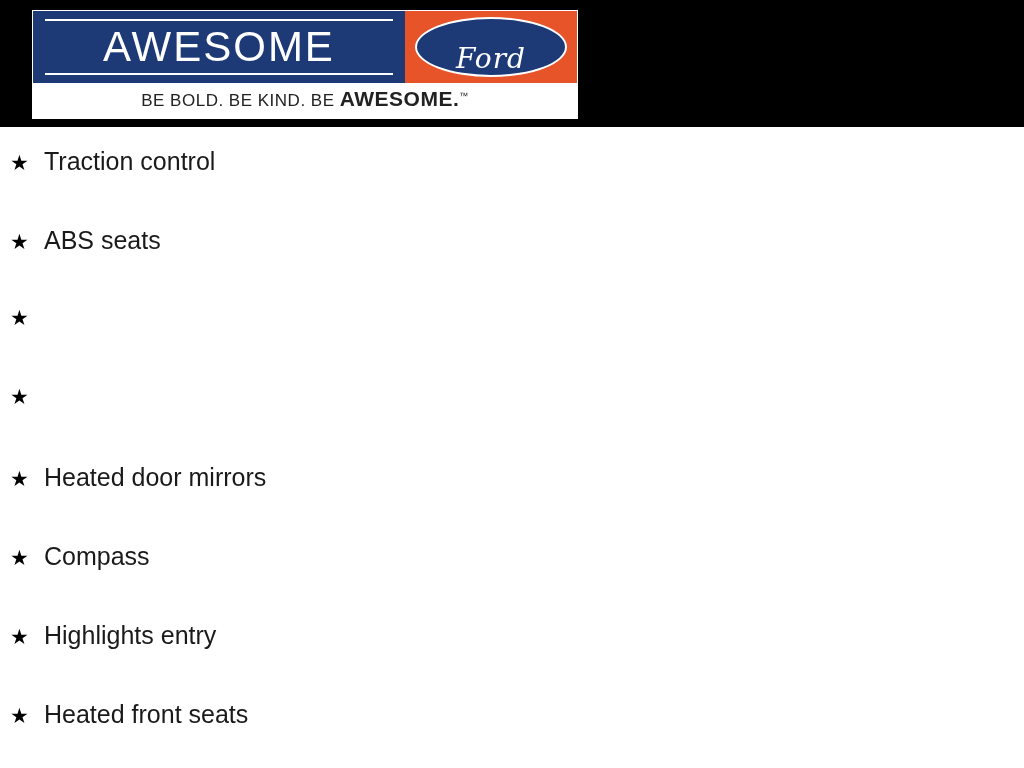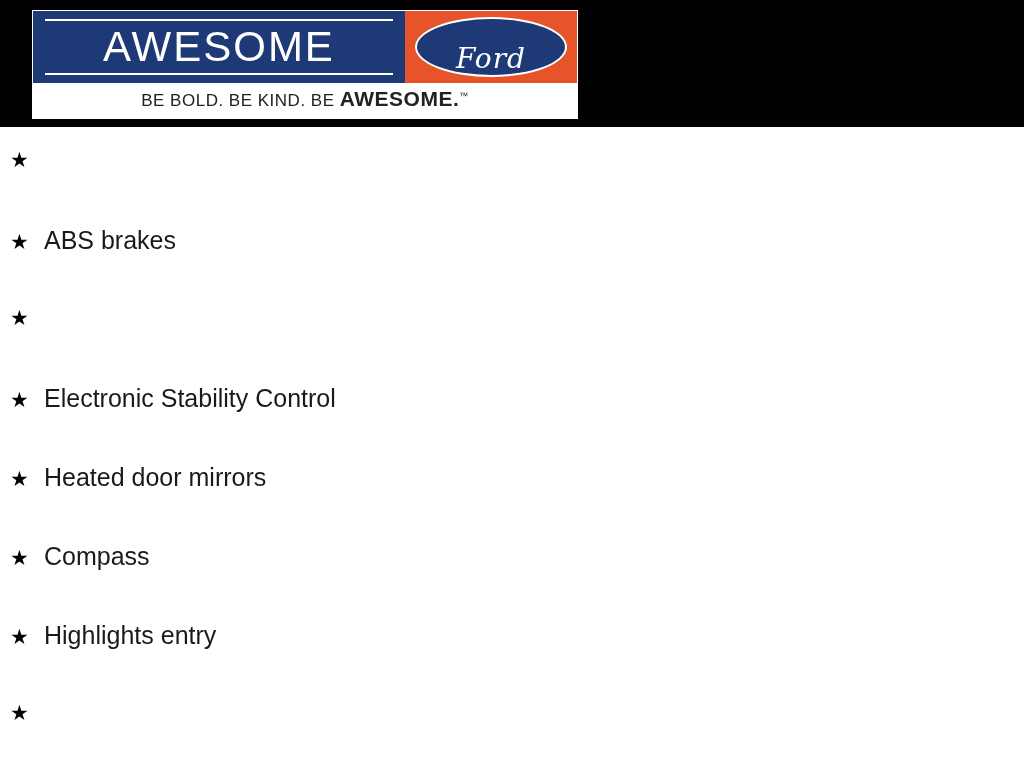--- a/index.html
+++ b/index.html
@@ -209,49 +209,50 @@
         </div>
       </div>
     </div>
 
   </div>
 
   <div class="highlights">
 
     <div class="highlight-item">
       <span class="bullet-star">★</span>
-    </div>
-
-    <div class="highlight-item">
-      <span class="bullet-star">★</span>
-      <span class="highlight-label">ABS brakes</span>
-    </div>
-
-    <div class="highlight-item">
-      <span class="bullet-star">★</span>
-    </div>
-
-    <div class="highlight-item">
-      <span class="bullet-star">★</span>
-      <span class="highlight-label">Electronic Stability Control</span>
+      <span class="highlight-label">Traction control</span>
+    </div>
+
+    <div class="highlight-item">
+      <span class="bullet-star">★</span>
+      <span class="highlight-label">ABS seats</span>
+    </div>
+
+    <div class="highlight-item">
+      <span class="bullet-star">★</span>
+    </div>
+
+    <div class="highlight-item">
+      <span class="bullet-star">★</span>
     </div>
 
     <div class="highlight-item">
       <span class="bullet-star">★</span>
       <span class="highlight-label">Heated door mirrors</span>
     </div>
 
     <div class="highlight-item">
       <span class="bullet-star">★</span>
       <span class="highlight-label">Compass</span>
     </div>
 
     <div class="highlight-item">
       <span class="bullet-star">★</span>
       <span class="highlight-label">Highlights entry</span>
     </div>
 
     <div class="highlight-item">
       <span class="bullet-star">★</span>
+      <span class="highlight-label">Heated front seats</span>
     </div>
 
   </div>
 </div>
 
 </body></html>

